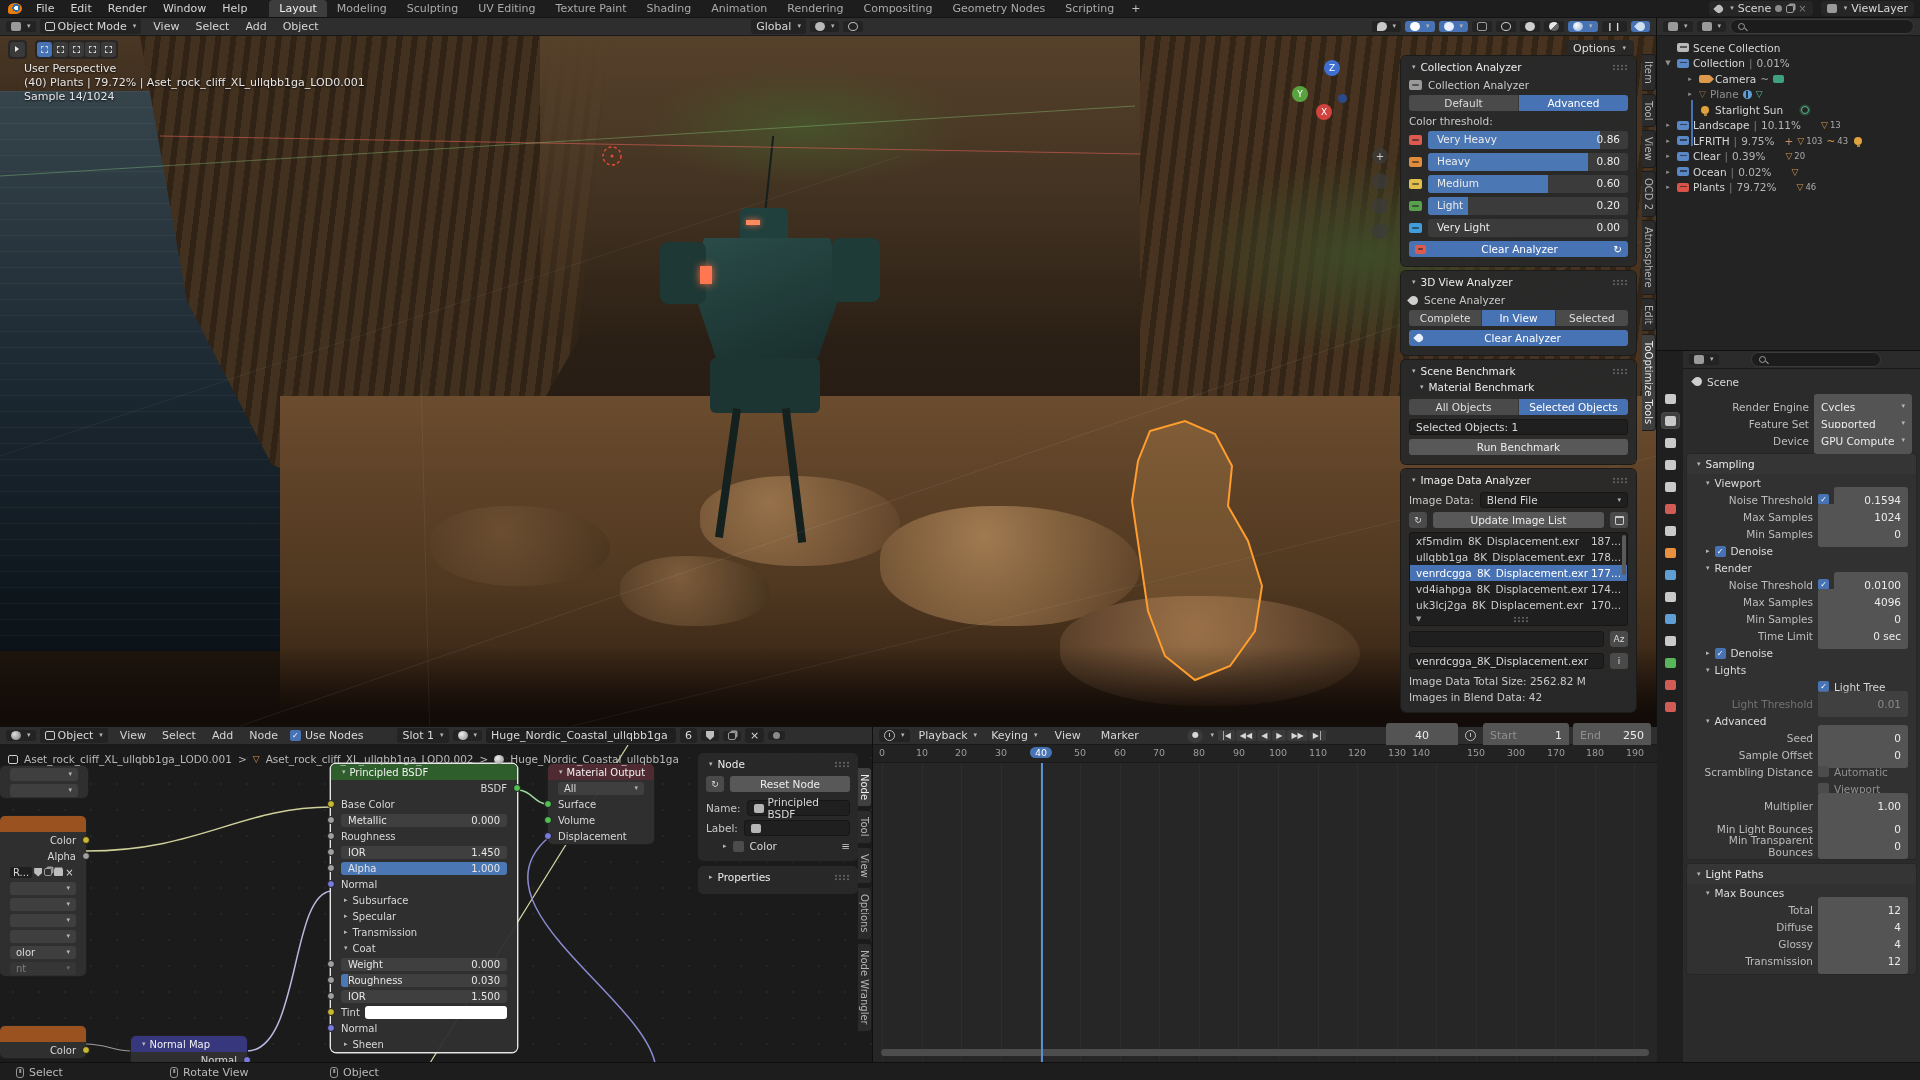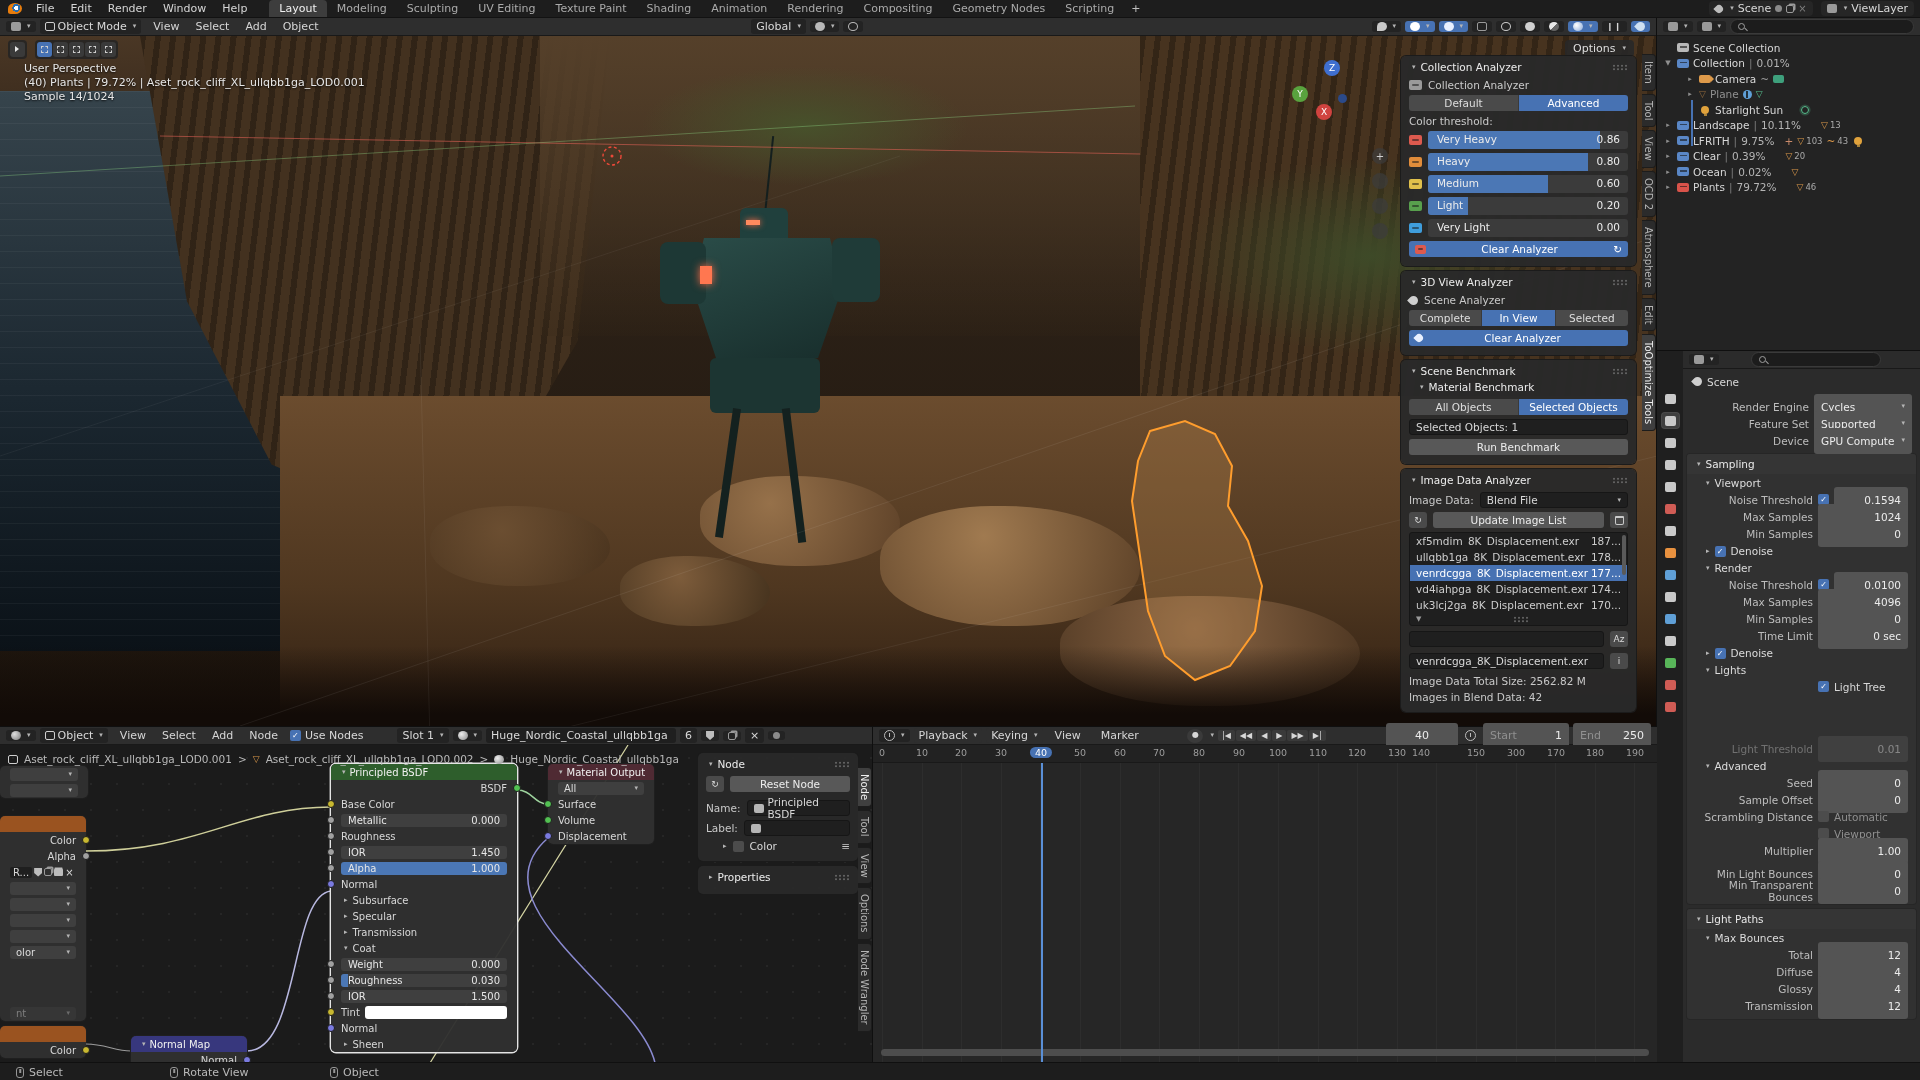--- a/index.html
+++ b/index.html
@@ -115,21 +115,21 @@
   .ptab { width:17px; height:15px; border-radius:3px; display:flex; align-items:center; justify-content:center; }
   .ptab .gl { width:11px; height:10px; border-radius:2px; }
   .ptab.active { background:#3f3f3f; box-shadow:0 0 0 1px #4a4a4a; }
   .pcontent { position:absolute; left:26px; top:0; right:0; bottom:0; overflow:hidden; }
   .prow { display:flex; align-items:center; height:17px; padding:0 8px 0 0; gap:5px; }
   .plab { width:126px; text-align:right; color:#bdbdbd; flex:none; }
   .pfield { background:#545454; border-radius:3px; height:26px; flex:1; display:flex; align-items:center; justify-content:flex-end; padding:0 7px; color:#ececec; }
   .sechead { display:flex; align-items:center; gap:5px; padding:4px 7px; color:#e8e8e8; background:#353535; border-radius:3px 3px 0 0; }
   .subhead { display:flex; align-items:center; gap:5px; padding:3px 7px 2px 16px; color:#dcdcdc; }
   .ppanel { background:#313131; margin:5px 4px 0; border-radius:3px; padding-bottom:5px; box-shadow:0 0 0 1px #262626; }
-  .dim { opacity:.45;margin-top:45px; }
+  .dim { opacity:.45; }
 
   
   .shader { position:absolute; left:0; top:726px; width:872px; height:336px; background:#1b1b1b; border-top:1px solid #0f0f0f; }
   .sh-canvas { position:absolute; left:0; top:18px; right:0; bottom:0; overflow:hidden;
        background-image:radial-gradient(#262626 1px, transparent 1px); background-size:26px 26px; }
   .crumb { position:absolute; left:8px; top:8px; display:flex; align-items:center; gap:6px; color:#b9b9b9; z-index:5; font-size:10.5px; }
   .node { position:absolute; background:rgba(48,48,48,.96); border-radius:5px; box-shadow:0 0 0 1px #1f1f1f; font-size:10px; }
   .node.sel { box-shadow:0 0 0 1.4px #e4e4e4; }
   .nhead { height:16px; display:flex; align-items:center; gap:4px; padding:0 8px; border-radius:5px 5px 0 0; color:#f0f0f0; }
   .nrow { position:relative; display:flex; align-items:center; height:16px; padding:0 10px; gap:5px; }

